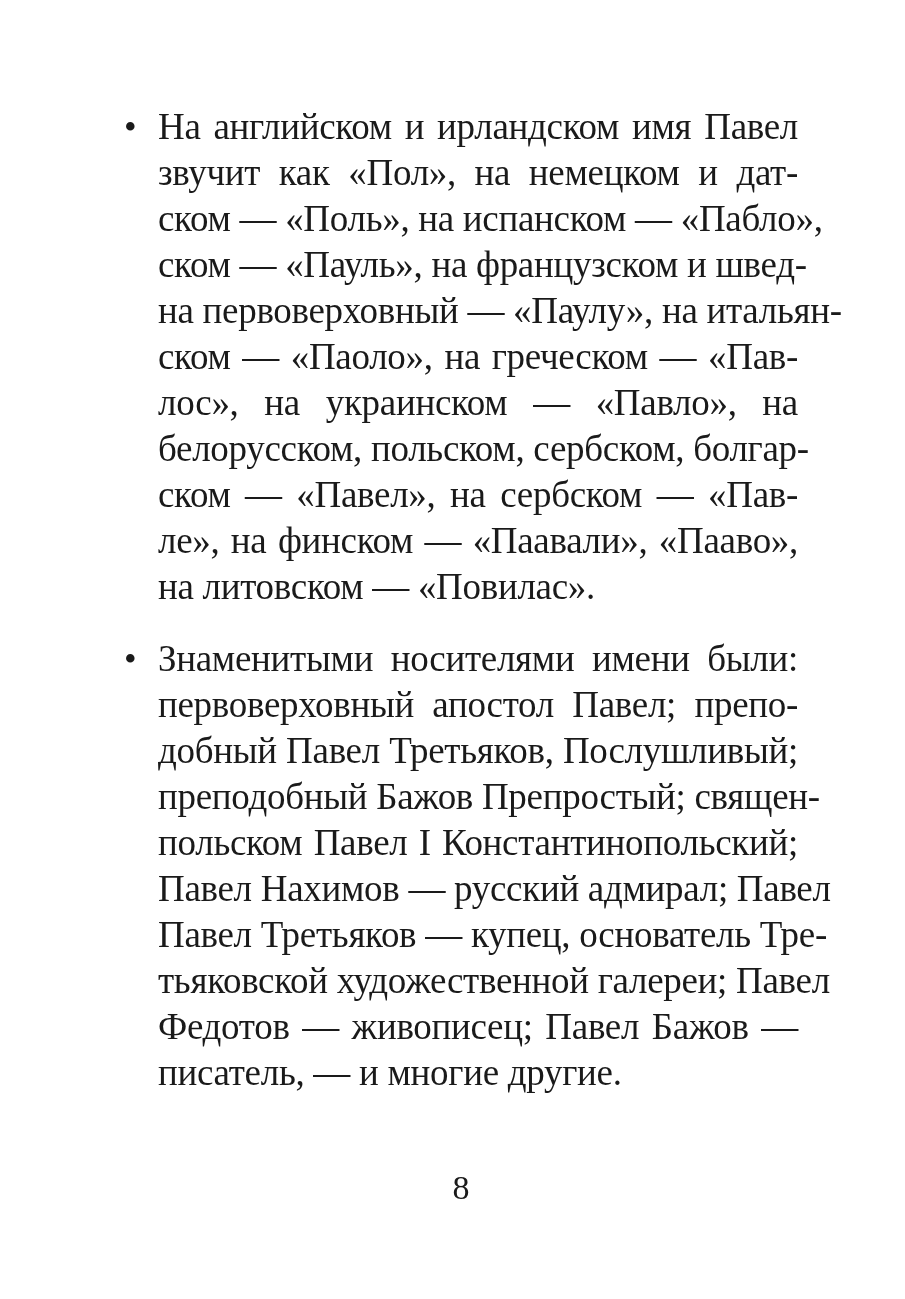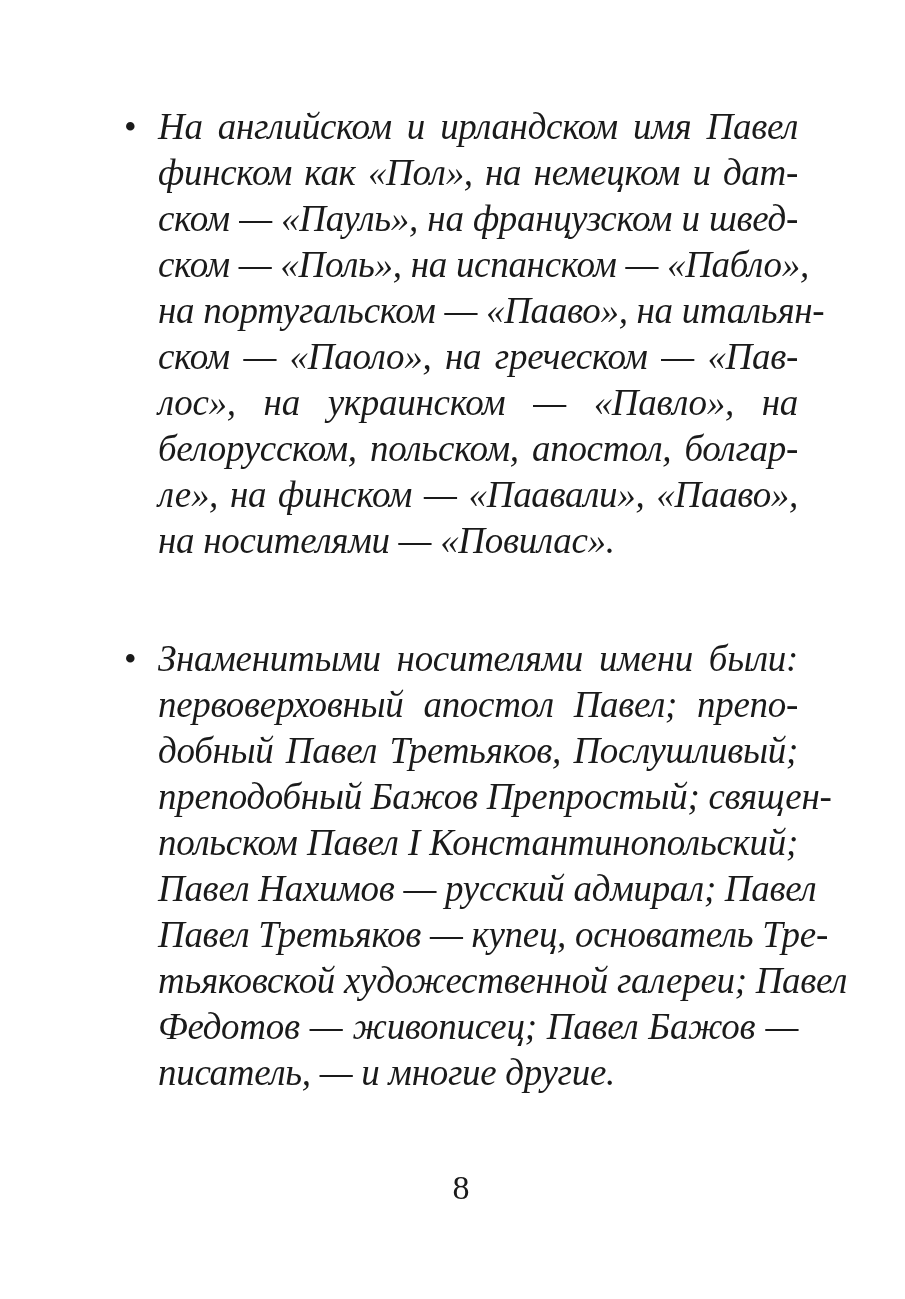--- a/index.html
+++ b/index.html
@@ -34,21 +34,20 @@
     top: 0;
     width: 30px;
     font-size: 36px;
     line-height: 46px;
     color: #1a1a1a;
   }
   .bullet-text {
     position: absolute;
     left: 34px;
     width: 640px;
-    font-style: italic;
   }
   .line {
     display: block;
     font-size: 37px;
     line-height: 46px;
     height: 46px;
     white-space: nowrap;
     text-align: justify;
     text-align-last: justify;
     letter-spacing: -0.3px;
@@ -69,29 +68,30 @@
 </style>
 </head>
 <body>
 
 <div class="page">
 
   <div class="bullet-item item-1">
     <span class="bullet-mark">•</span>
     <div class="bullet-text">
       <span class="line">На английском и ирландском имя Павел</span>
-      <span class="line">финском как «Пол», на немецком и дат-</span>
+      <span class="line">звучит как «Пол», на немецком и дат-</span>
+      <span class="line">ском — «Поль», на испанском — «Пабло»,</span>
       <span class="line">ском — «Пауль», на французском и швед-</span>
-      <span class="line">ском — «Поль», на испанском — «Пабло»,</span>
-      <span class="line">на португальском — «Пааво», на итальян-</span>
+      <span class="line">на первоверховный — «Паулу», на итальян-</span>
       <span class="line">ском — «Паоло», на греческом — «Пав-</span>
       <span class="line">лос», на украинском — «Павло», на</span>
-      <span class="line">белорусском, польском, апостол, болгар-</span>
+      <span class="line">белорусском, польском, сербском, болгар-</span>
+      <span class="line">ском — «Павел», на сербском — «Пав-</span>
       <span class="line">ле», на финском — «Паавали», «Пааво»,</span>
-      <span class="line last">на носителями — «Повилас».</span>
+      <span class="line last">на литовском — «Повилас».</span>
     </div>
   </div>
 
   <div class="bullet-item item-2">
     <span class="bullet-mark">•</span>
     <div class="bullet-text">
       <span class="line">Знаменитыми носителями имени были:</span>
       <span class="line">первоверховный апостол Павел; препо-</span>
       <span class="line">добный Павел Третьяков, Послушливый;</span>
       <span class="line">преподобный Бажов Препростый; священ-</span>

